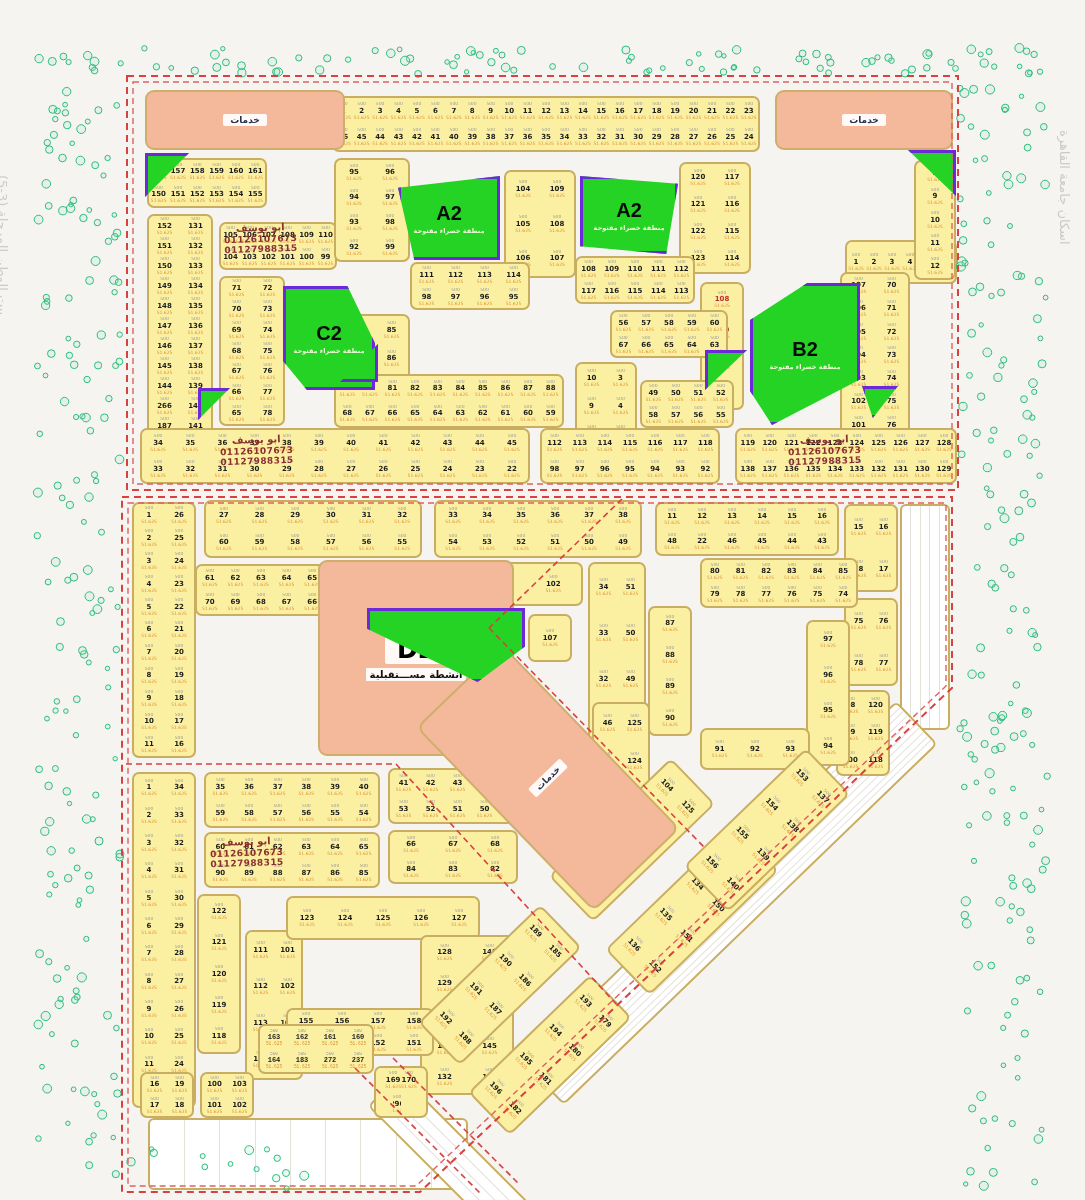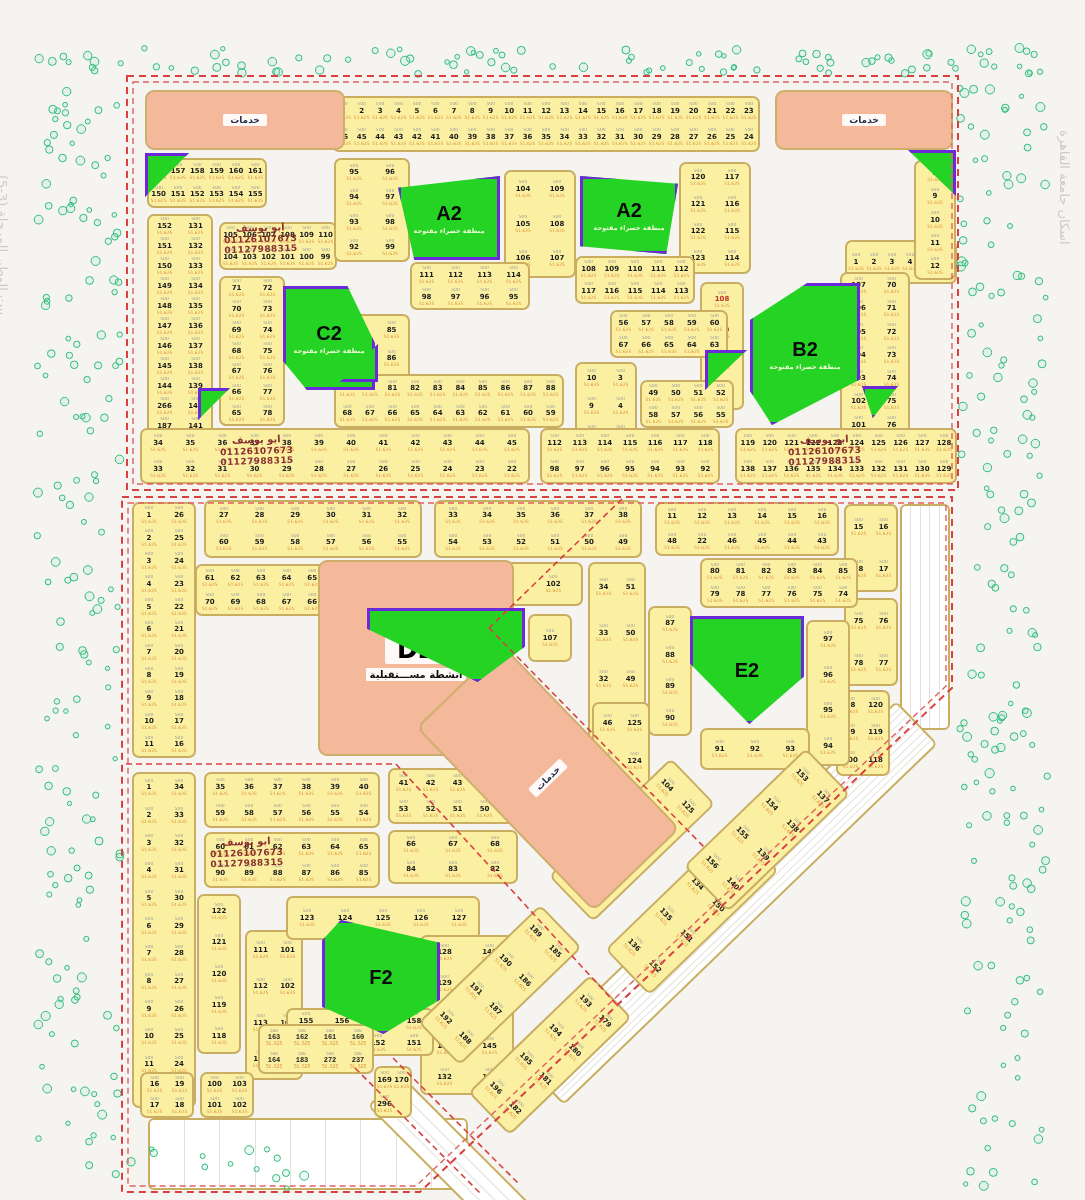--- a/index.html
+++ b/index.html
@@ -3577,21 +3577,21 @@
           <div class="num">272</div>
           <div class="sub-bot">51.625</div>
         </div>
         <div class="cell">
           <div class="sub-top">500</div>
           <div class="num">237</div>
           <div class="sub-bot">51.625</div>
         </div>
       </div>
     </div>
-    <div class="block" style="left: 374px; top: 1066px; width: 38px; height: 52px;">
+    <div class="block" style="left: 374px; top: 1066px; width: 54px; height: 52px; align-items: center;">
       <div class="prow">
         <div class="cell">
           <div class="sub-top">500</div>
           <div class="num">169</div>
           <div class="sub-bot">51.625</div>
         </div>
         <div class="cell">
           <div class="sub-top">500</div>
           <div class="num">170</div>
           <div class="sub-bot">51.625</div>
@@ -3908,26 +3908,20 @@
     </div>
     <div class="green" style="left: 283px; top: 286px; width: 92px; height: 104px; clip-path: polygon(0px 0px, 70% 0px, 100% 55%, 100% 100%, 26% 100%, 0px 72%);">
       <div class="g-label">C2</div>
       <div class="g-sub">منطقة خضراء مفتوحة</div>
     </div>
     <div class="green" style="left: 340px; top: 344px; width: 38px; height: 38px; clip-path: polygon(100% 0px, 100% 100%, 0px 100%);"></div>
     <div class="green" style="left: 198px; top: 388px; width: 32px; height: 32px; clip-path: polygon(0px 0px, 100% 0px, 0px 100%);"></div>
     <div class="green" style="left: 705px; top: 350px; width: 42px; height: 40px; clip-path: polygon(0px 0px, 100% 0px, 0px 100%);"></div>
     <div class="green" style="left: 862px; top: 386px; width: 36px; height: 32px; clip-path: polygon(0px 0px, 100% 0px, 30% 100%);"></div>
     <div class="green" style="left: 367px; top: 608px; width: 158px; height: 74px; clip-path: polygon(0px 0px, 100% 0px, 100% 52%, 70% 100%, 0px 28%);"></div>
-    <div class="green" style="left: 690px; top: 616px; width: 114px; height: 108px; clip-path: polygon(0px 0px, 100% 0px, 100% 56%, 52% 100%, 0px 44%);">
-      <div class="g-label">E2</div>
-    </div>
-    <div class="green" style="left: 322px; top: 920px; width: 118px; height: 114px; clip-path: polygon(16% 0px, 100% 20%, 100% 70%, 52% 100%, 0px 76%, 0px 18%);">
-      <div class="g-label">F2</div>
-    </div>
     <div class="pink" style="left: 145px; top: 90px; width: 200px; height: 60px;">
       <div class="p-title">خدمات</div>
     </div>
     <div class="pink" style="left: 775px; top: 90px; width: 178px; height: 60px;">
       <div class="p-title">خدمات</div>
     </div>
     <div class="pink big" style="left: 318px; top: 560px; width: 196px; height: 196px;">
       <div class="p-title">D2</div>
       <div class="p-sub">أنشطة مســـتقبلية</div>
     </div>

